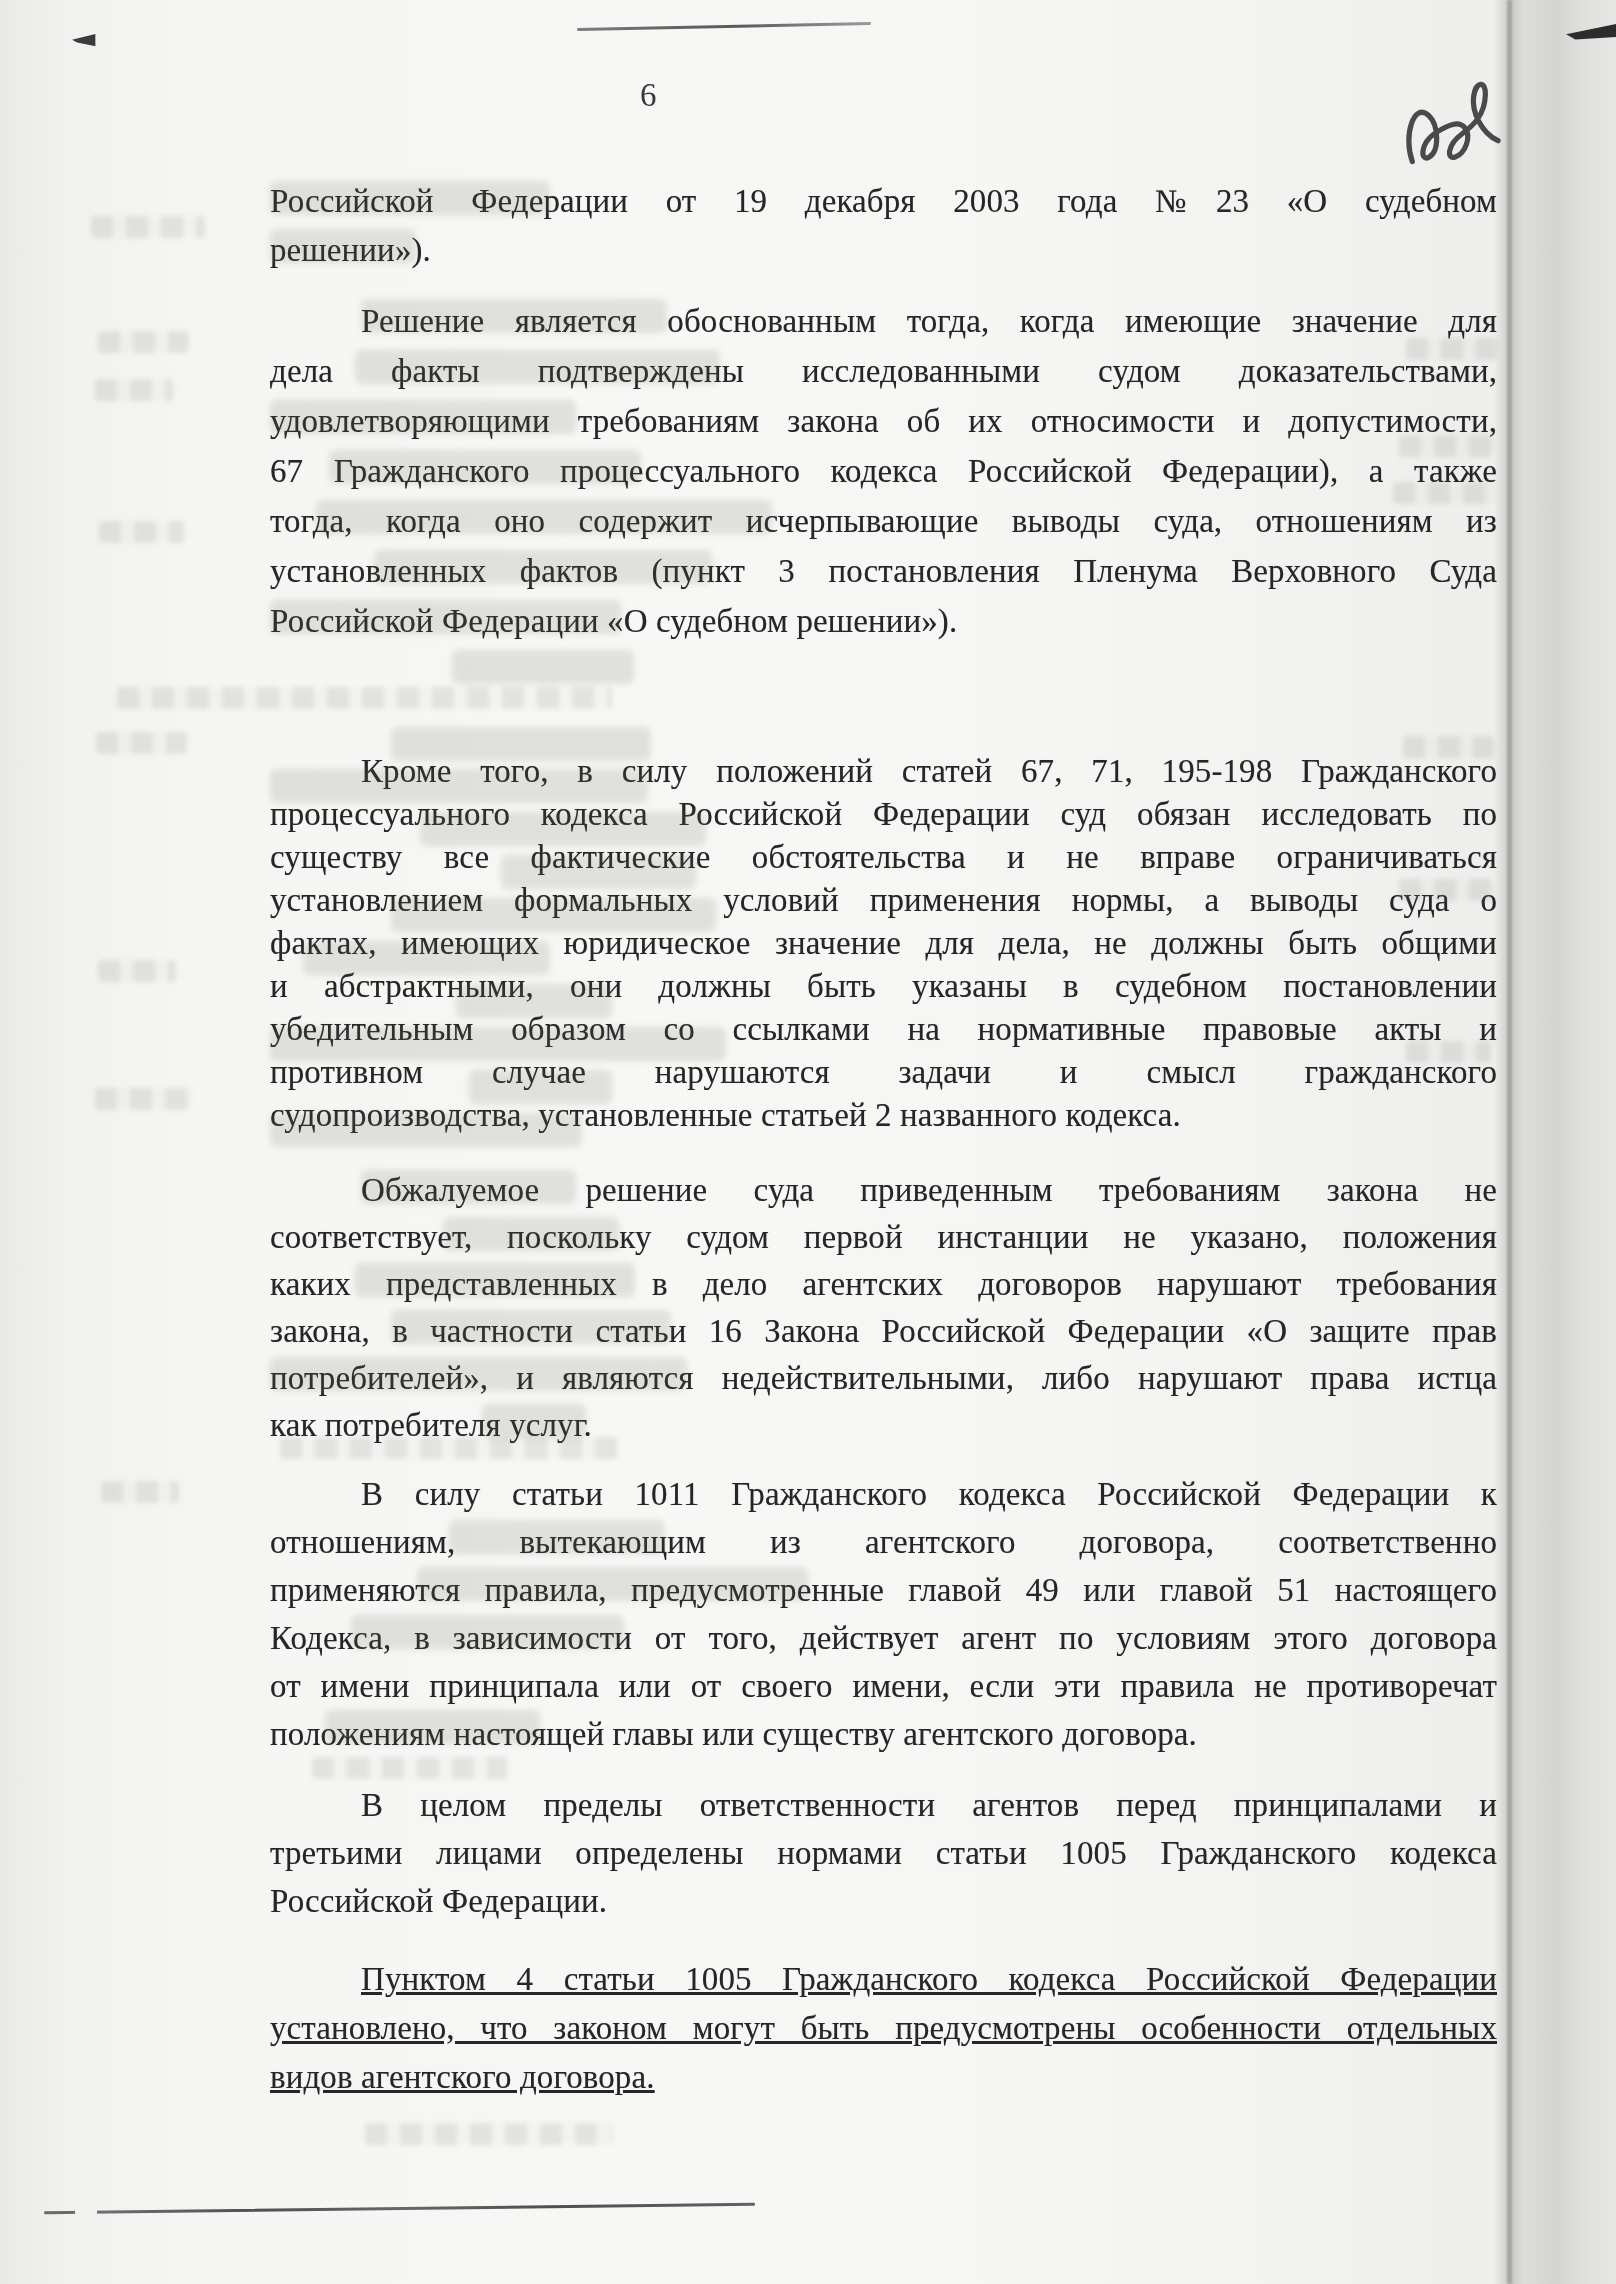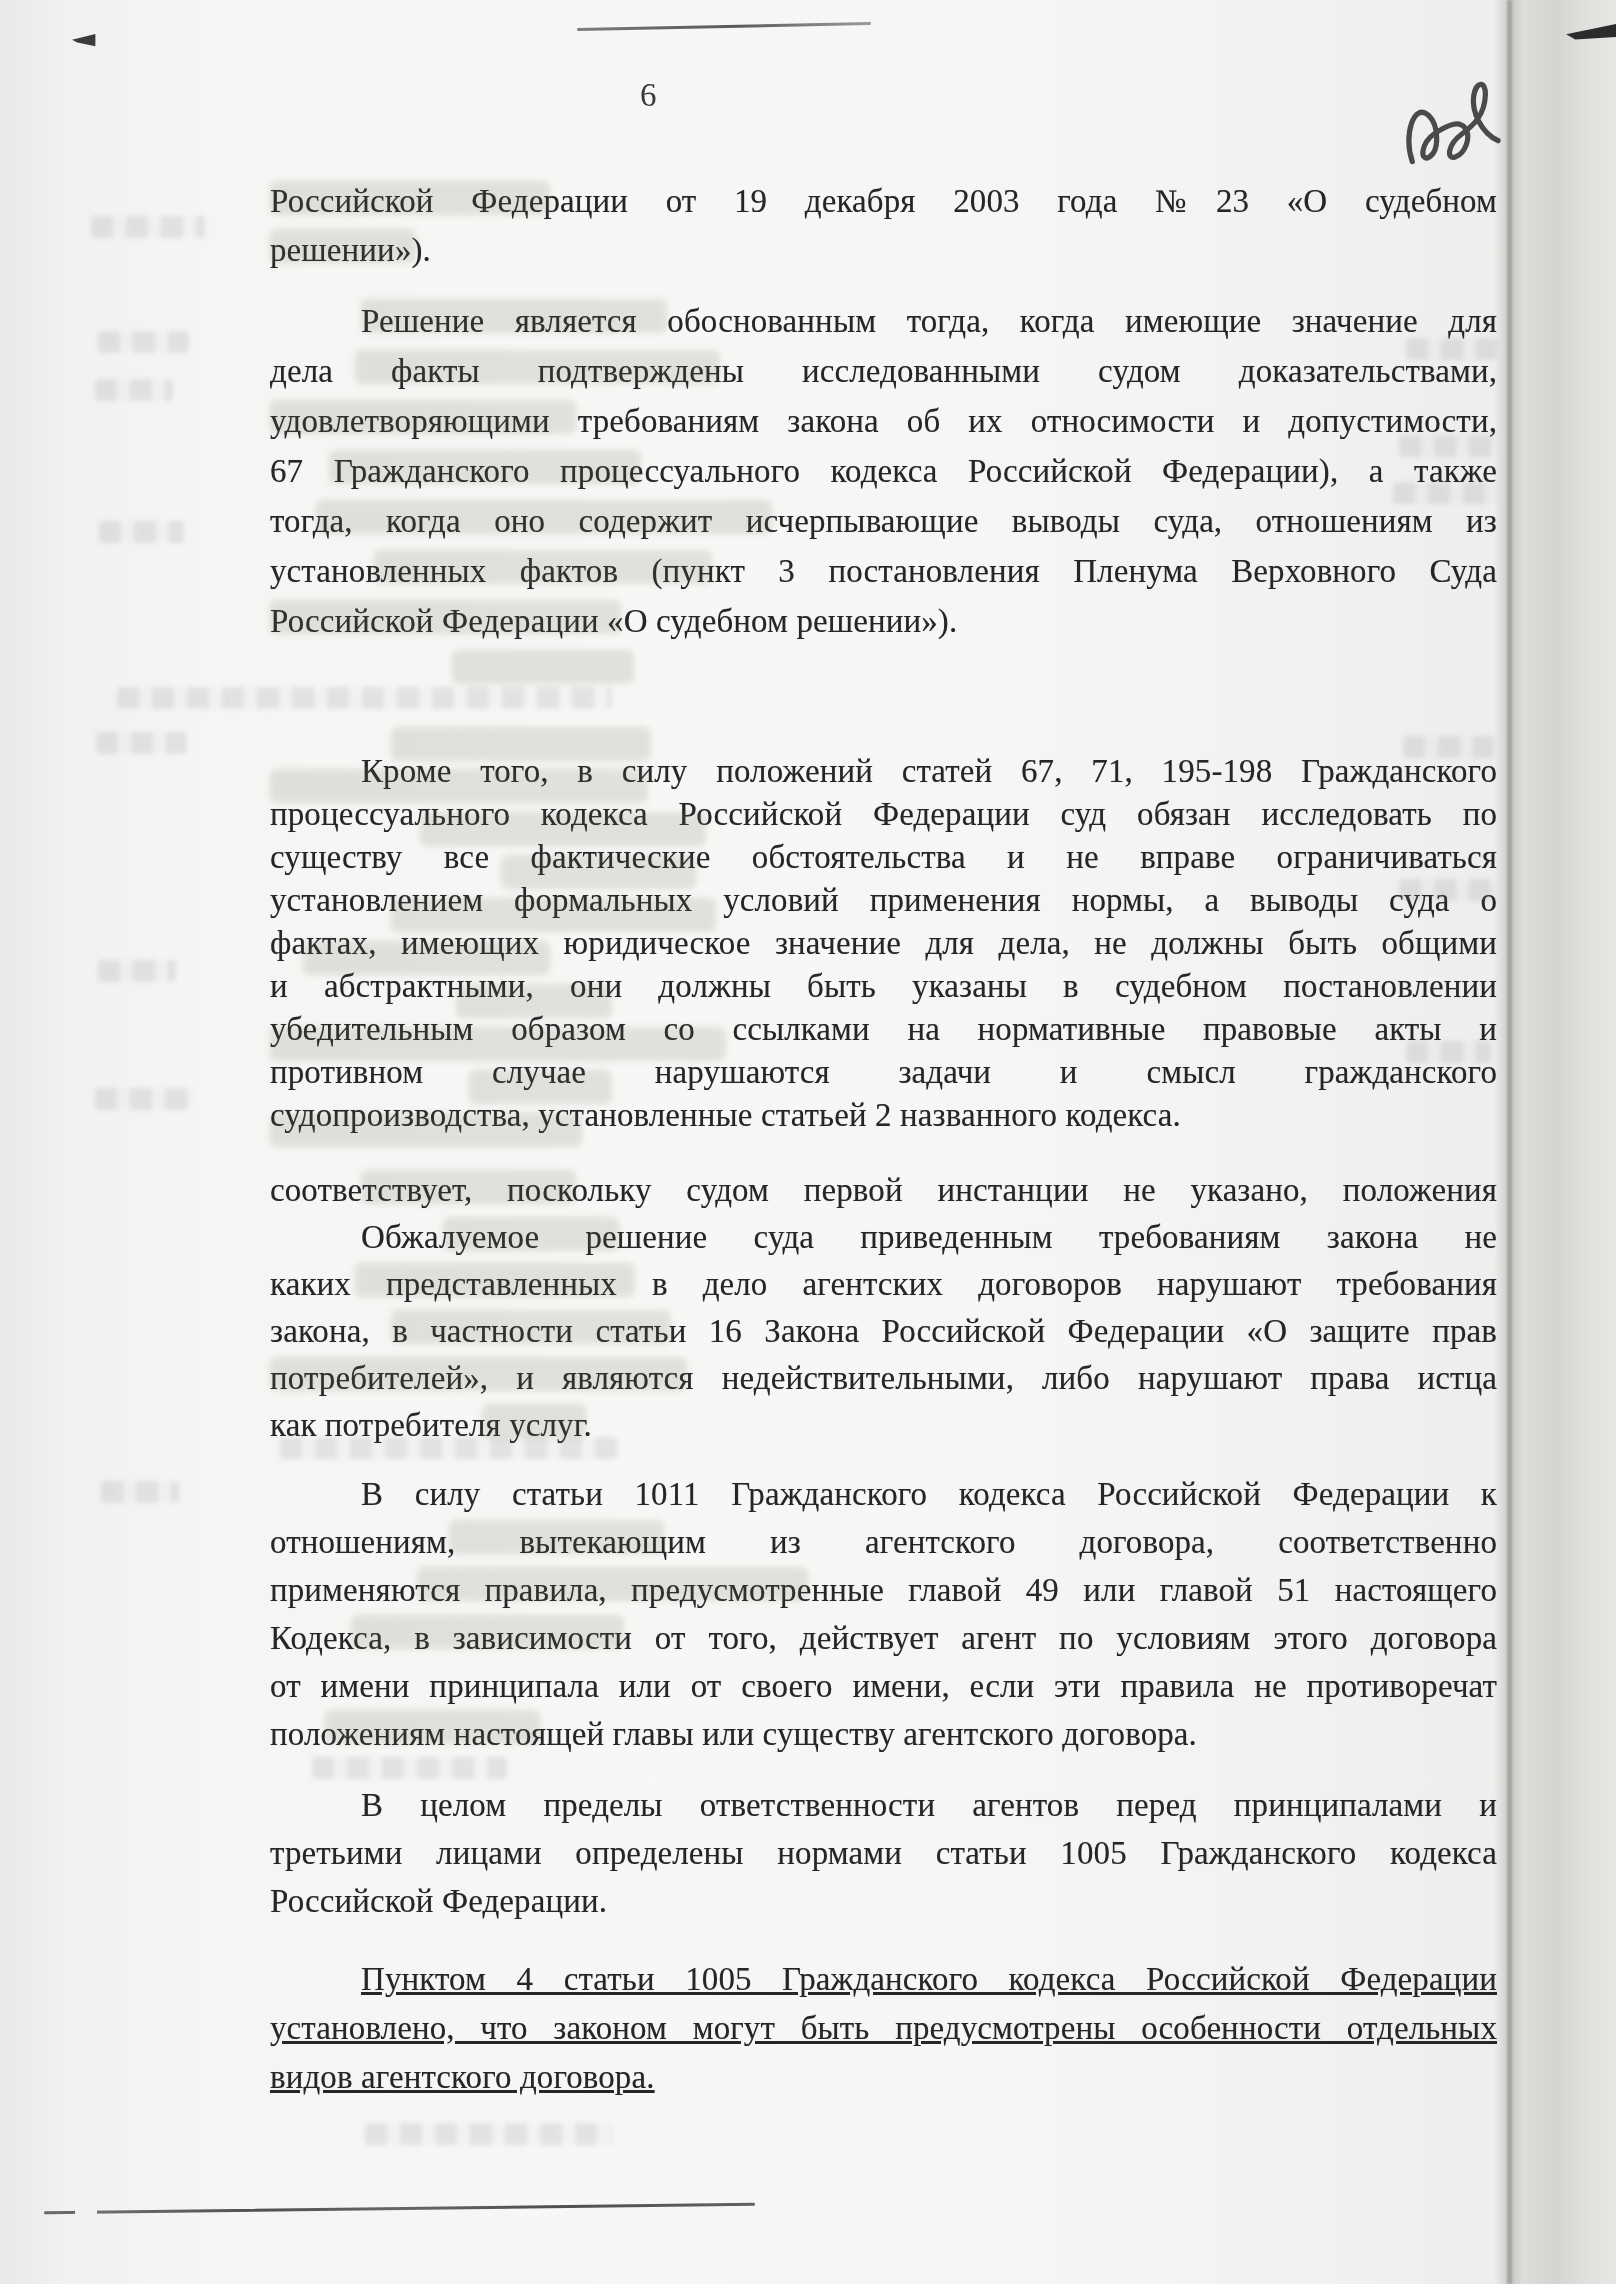--- a/index.html
+++ b/index.html
@@ -123,22 +123,22 @@
     <div class="line">существу все фактические обстоятельства и не вправе ограничиваться</div>
     <div class="line">установлением формальных условий применения нормы, а выводы суда о</div>
     <div class="line">фактах, имеющих юридическое значение для дела, не должны быть общими</div>
     <div class="line">и абстрактными, они должны быть указаны в судебном постановлении</div>
     <div class="line">убедительным образом со ссылками на нормативные правовые акты и</div>
     <div class="line">противном случае нарушаются задачи и смысл гражданского</div>
     <div class="line last">судопроизводства, установленные статьей 2 названного кодекса.</div>
   </div>
 
   <div class="para p3">
+    <div class="line ind">Обжалуемое решение суда приведенным требованиям закона не</div>
     <div class="line">соответствует, поскольку судом первой инстанции не указано, положения</div>
-    <div class="line ind">Обжалуемое решение суда приведенным требованиям закона не</div>
     <div class="line">каких представленных в дело агентских договоров нарушают требования</div>
     <div class="line">закона, в частности статьи 16 Закона Российской Федерации «О защите прав</div>
     <div class="line">потребителей», и являются недействительными, либо нарушают права истца</div>
     <div class="line last">как потребителя услуг.</div>
   </div>
 
   <div class="para p4">
     <div class="line ind">В силу статьи 1011 Гражданского кодекса Российской Федерации к</div>
     <div class="line">отношениям, вытекающим из агентского договора, соответственно</div>
     <div class="line">применяются правила, предусмотренные главой 49 или главой 51 настоящего</div>

